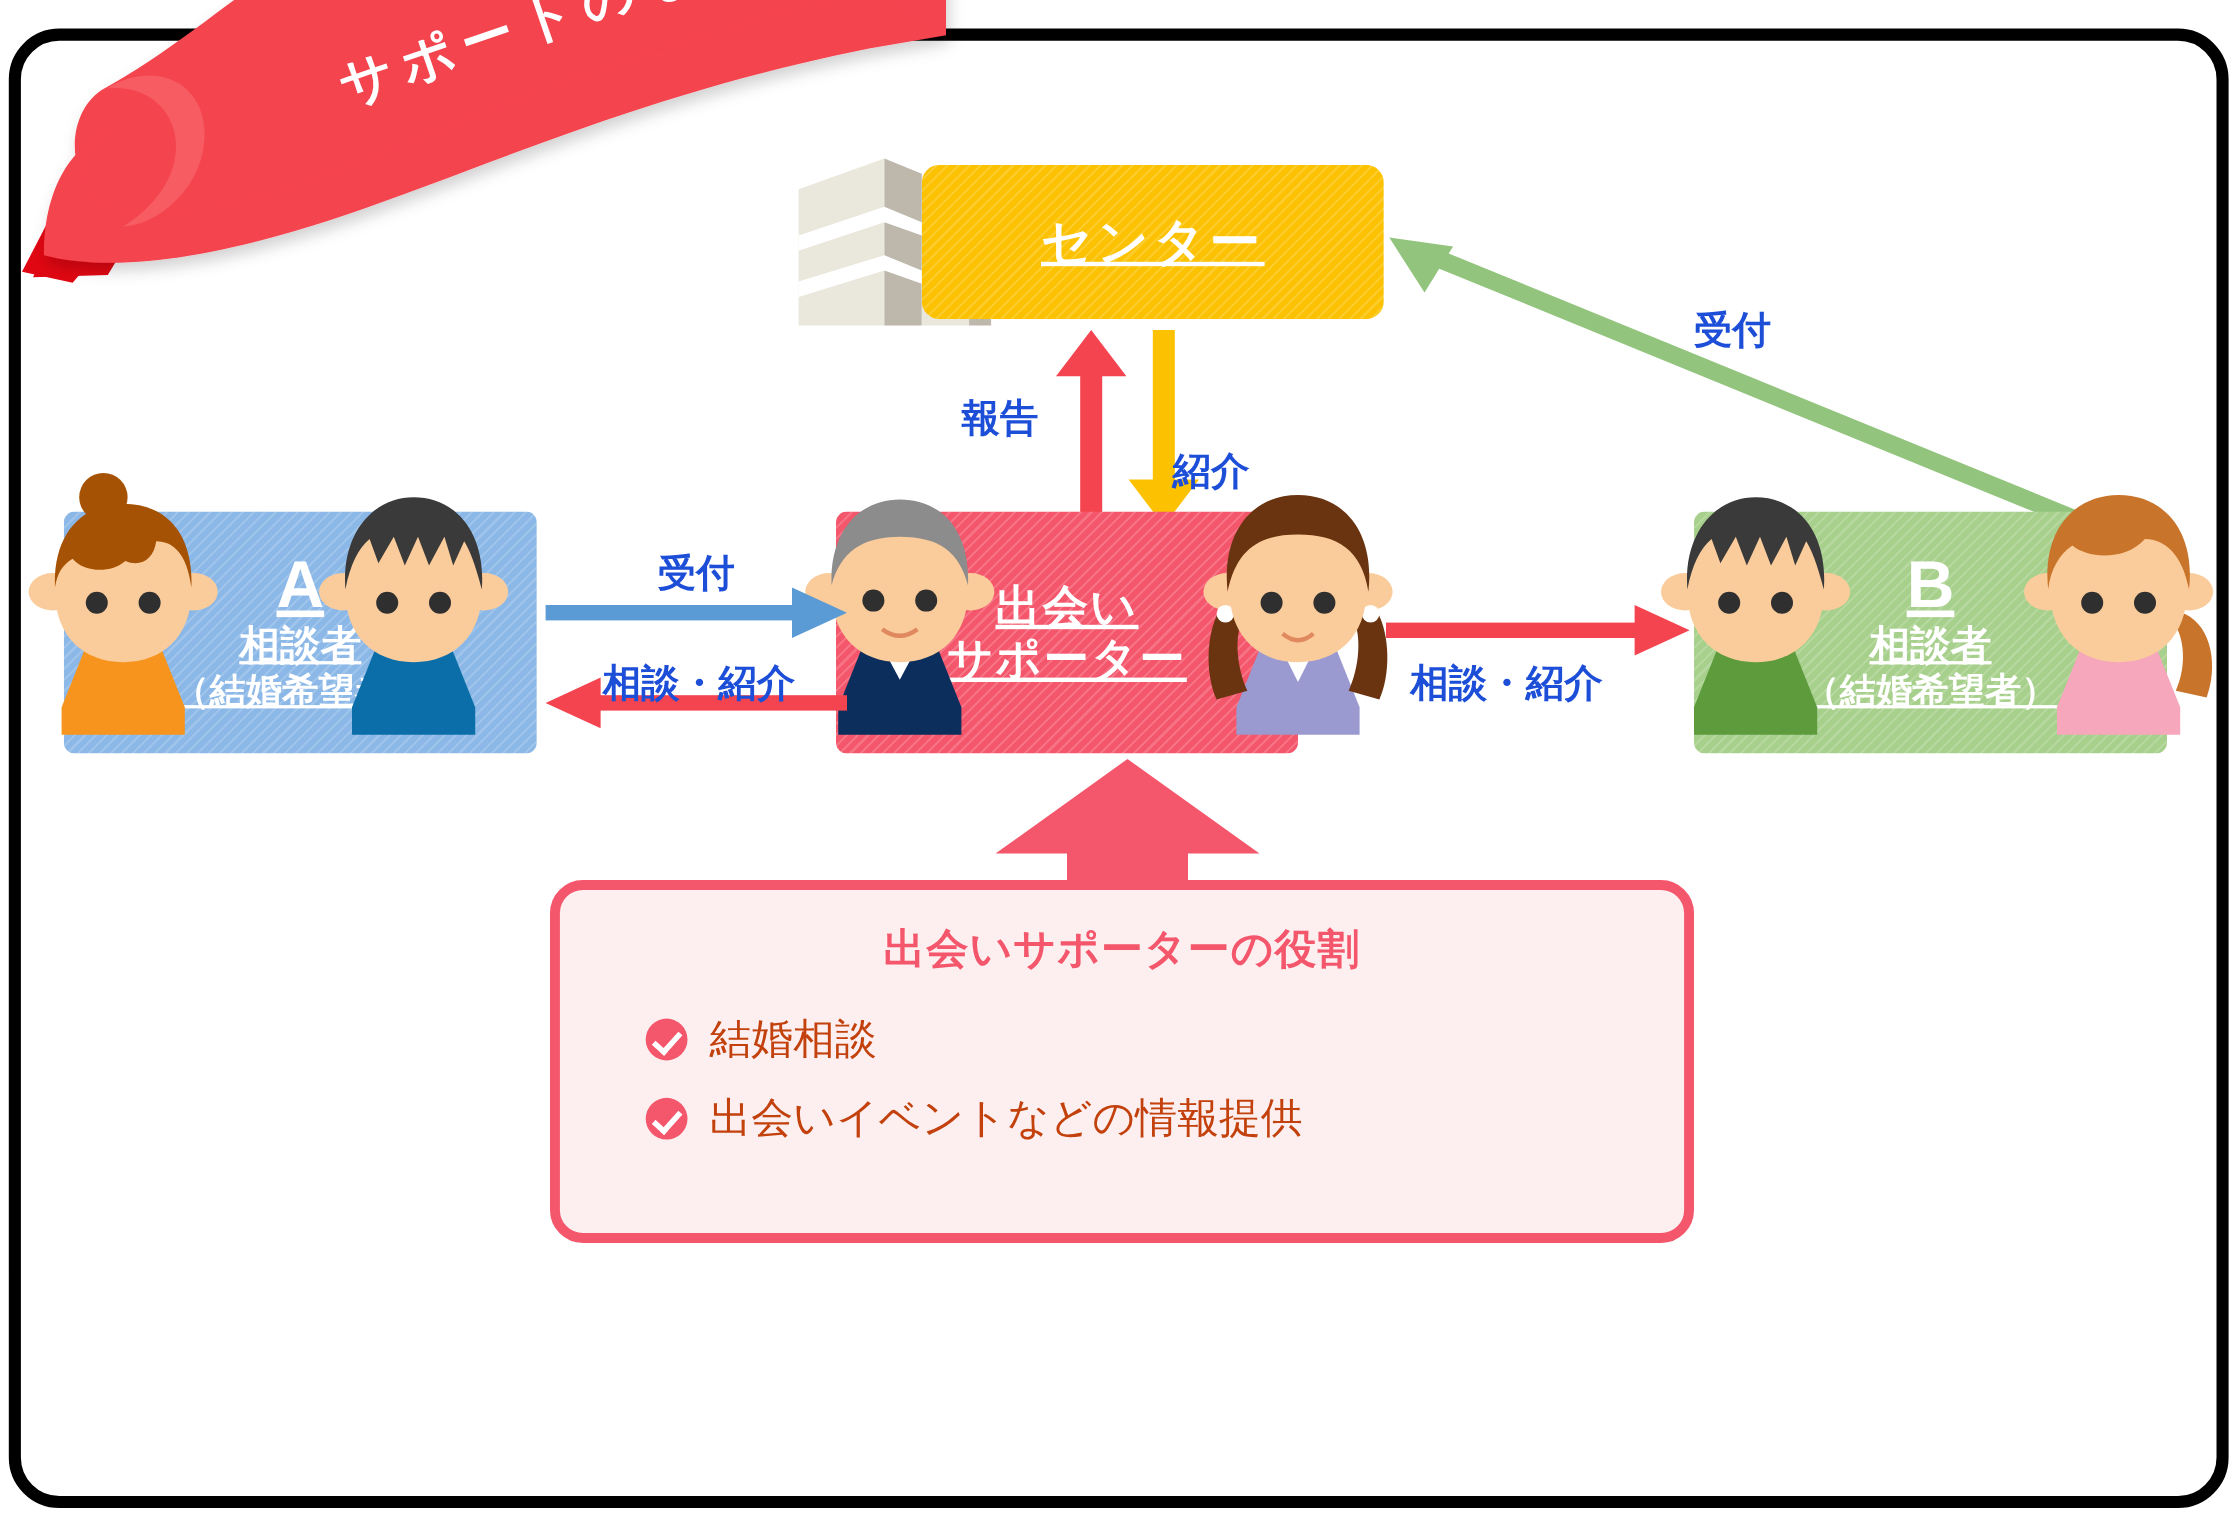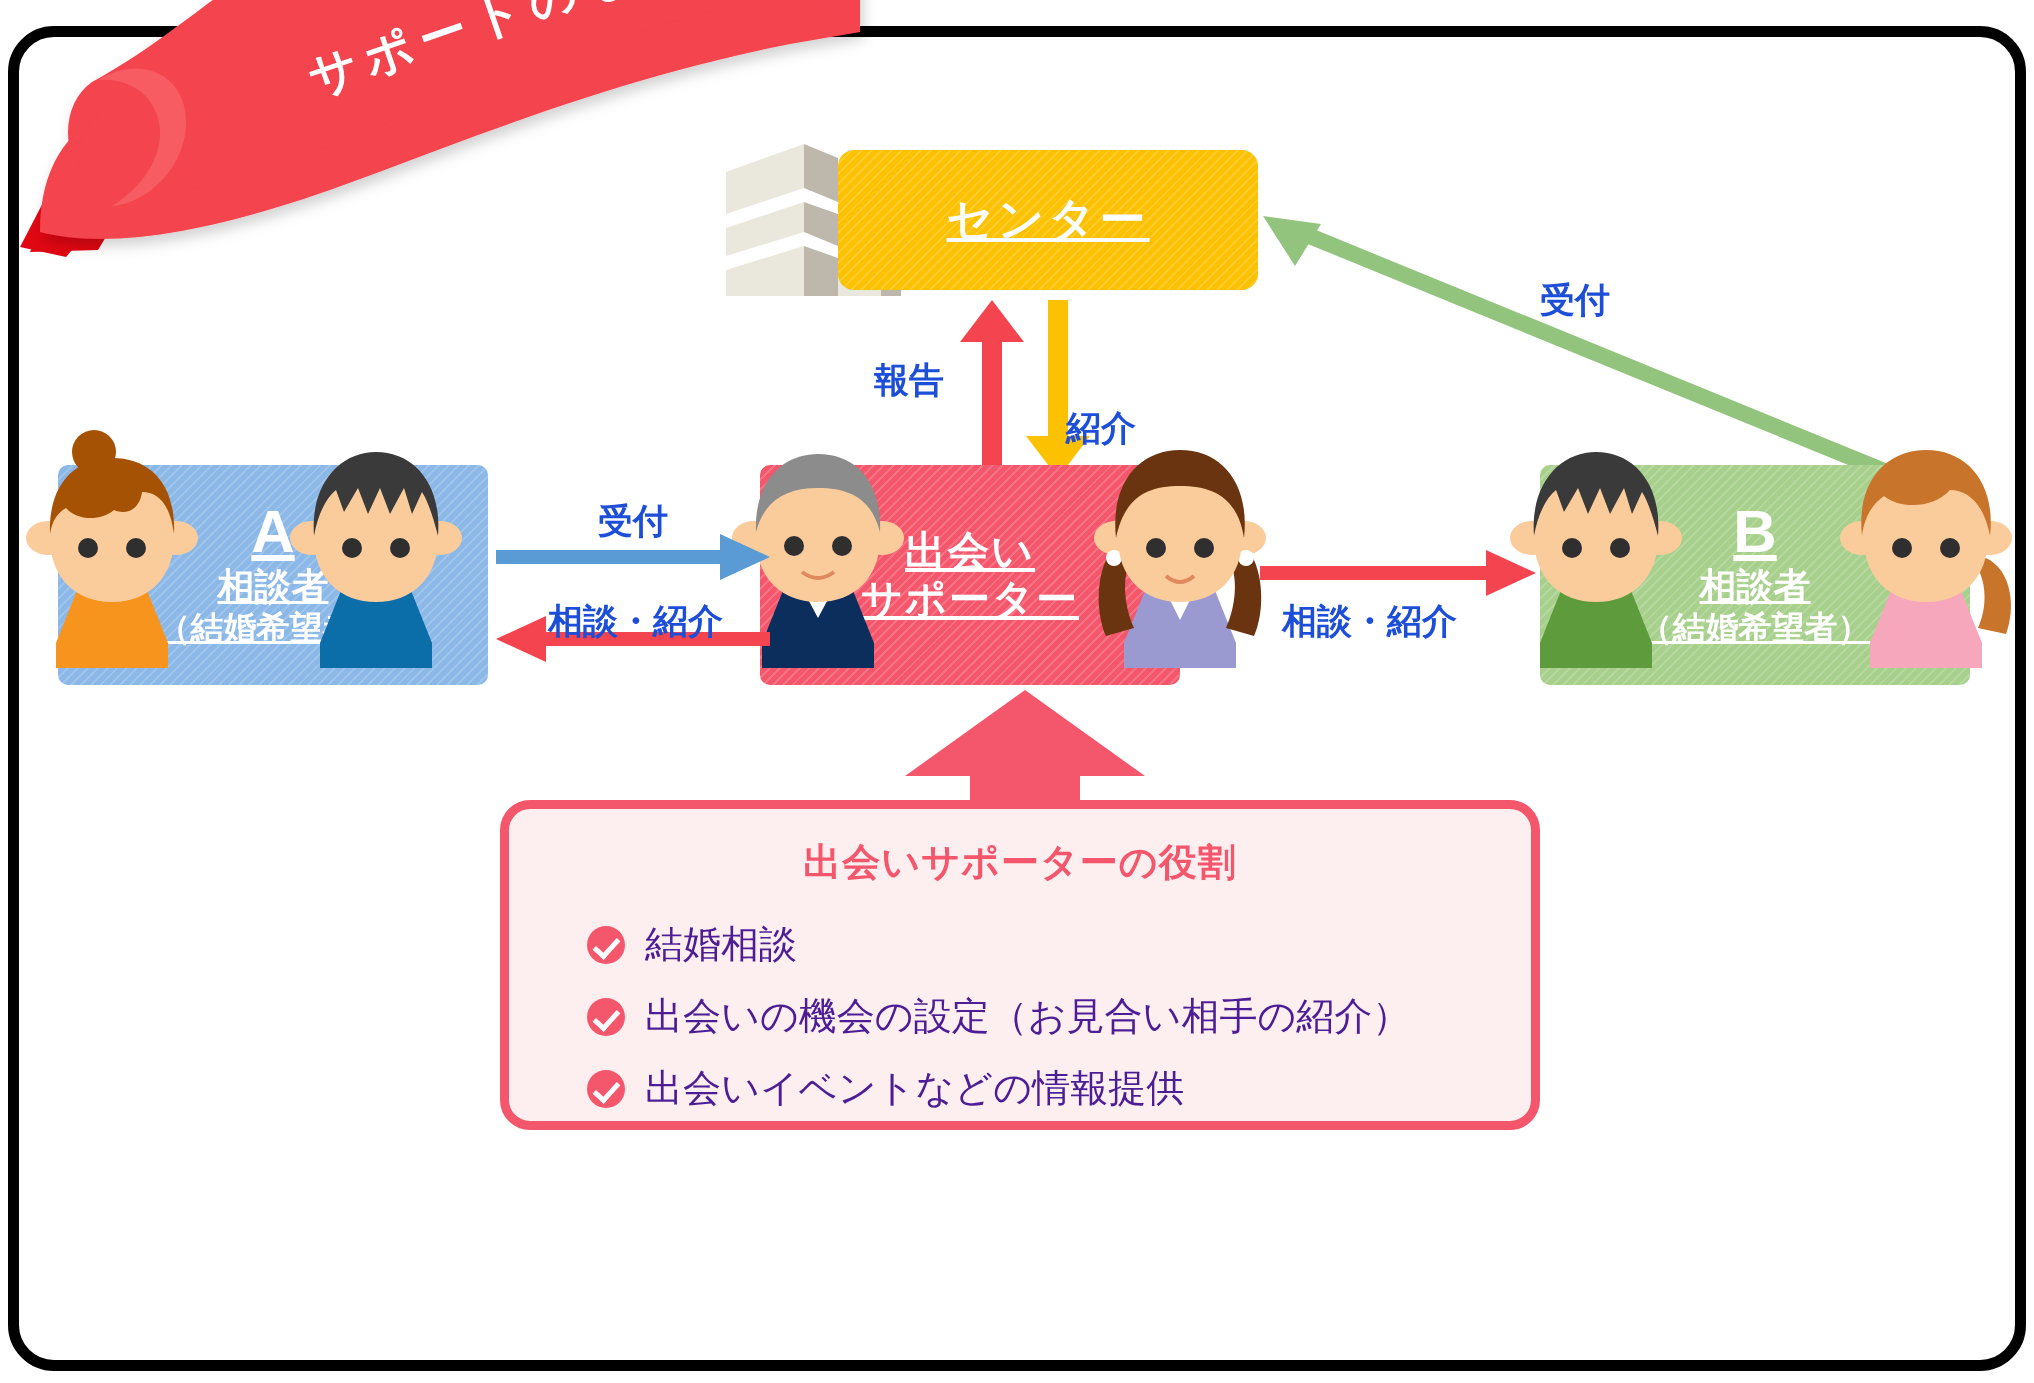--- a/index.html
+++ b/index.html
@@ -139,21 +139,21 @@
     color: #F4566B;
     font-size: 38px;
     font-weight: bold;
     letter-spacing: 1px;
   }
   .role-list { position: absolute; left: 78px; top: 110px; }
   .role-item {
     display: flex; align-items: center;
     margin-bottom: 21px;
     font-size: 38px;
-    color: #4c1d95;
+    color: #c2410c;
   }
   .chk {
     width: 38px; height: 38px;
     border-radius: 50%;
     background: #F4566B;
     margin-right: 20px;
     position: relative;
     flex: 0 0 auto;
   }
   .chk::after {
@@ -398,23 +398,19 @@
 
   <div id="role-panel">
     <div id="role-title">出会いサポーターの役割</div>
     <div class="role-list">
       <div class="role-item">
         <span class="chk"></span>
         <span>結婚相談</span>
       </div>
       <div class="role-item">
         <span class="chk"></span>
-        <span>出会いの機会の設定（お見合い相手の紹介）</span>
-      </div>
-      <div class="role-item">
-        <span class="chk"></span>
         <span>出会いイベントなどの情報提供</span>
       </div>
     </div>
   </div>
 
 
 </div>
 
 </body></html>

